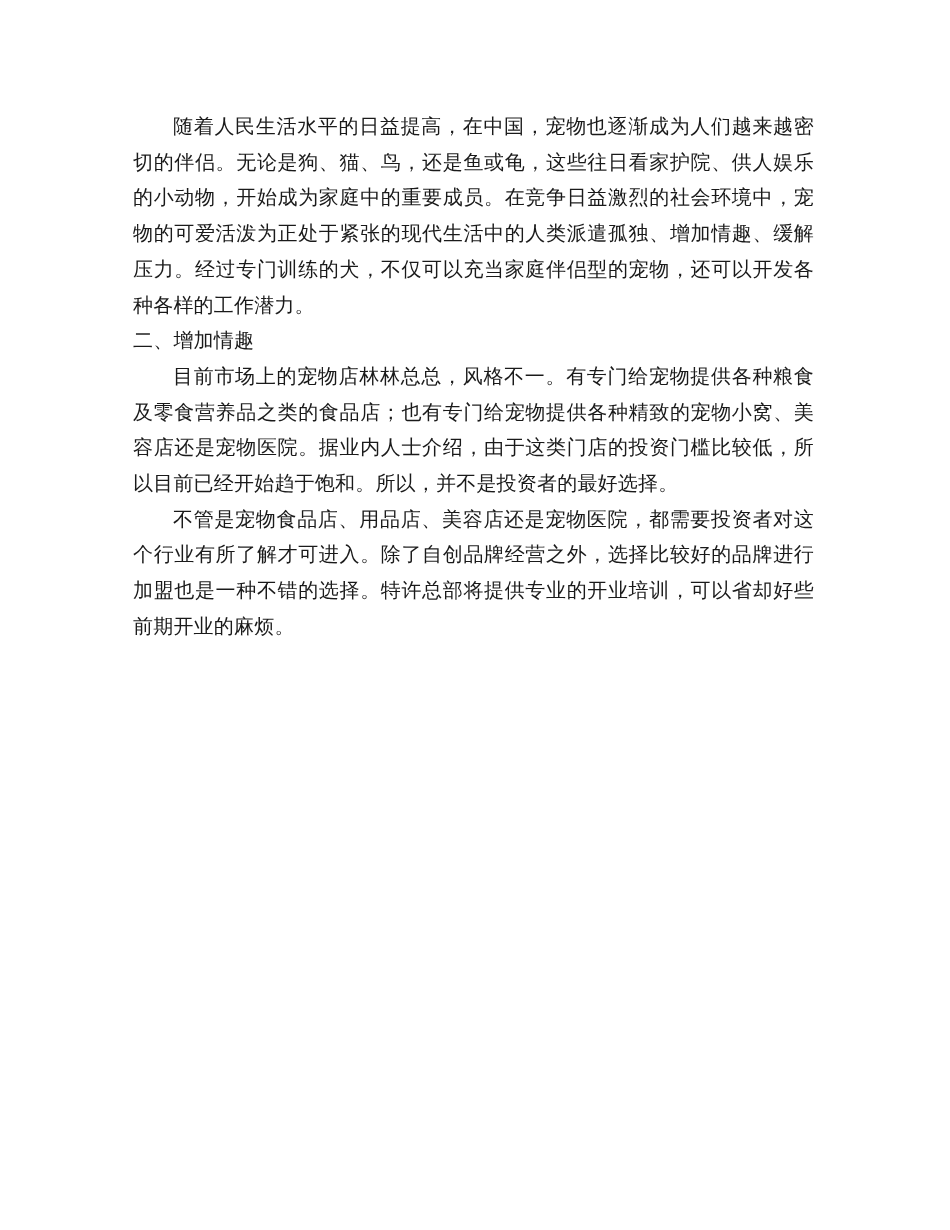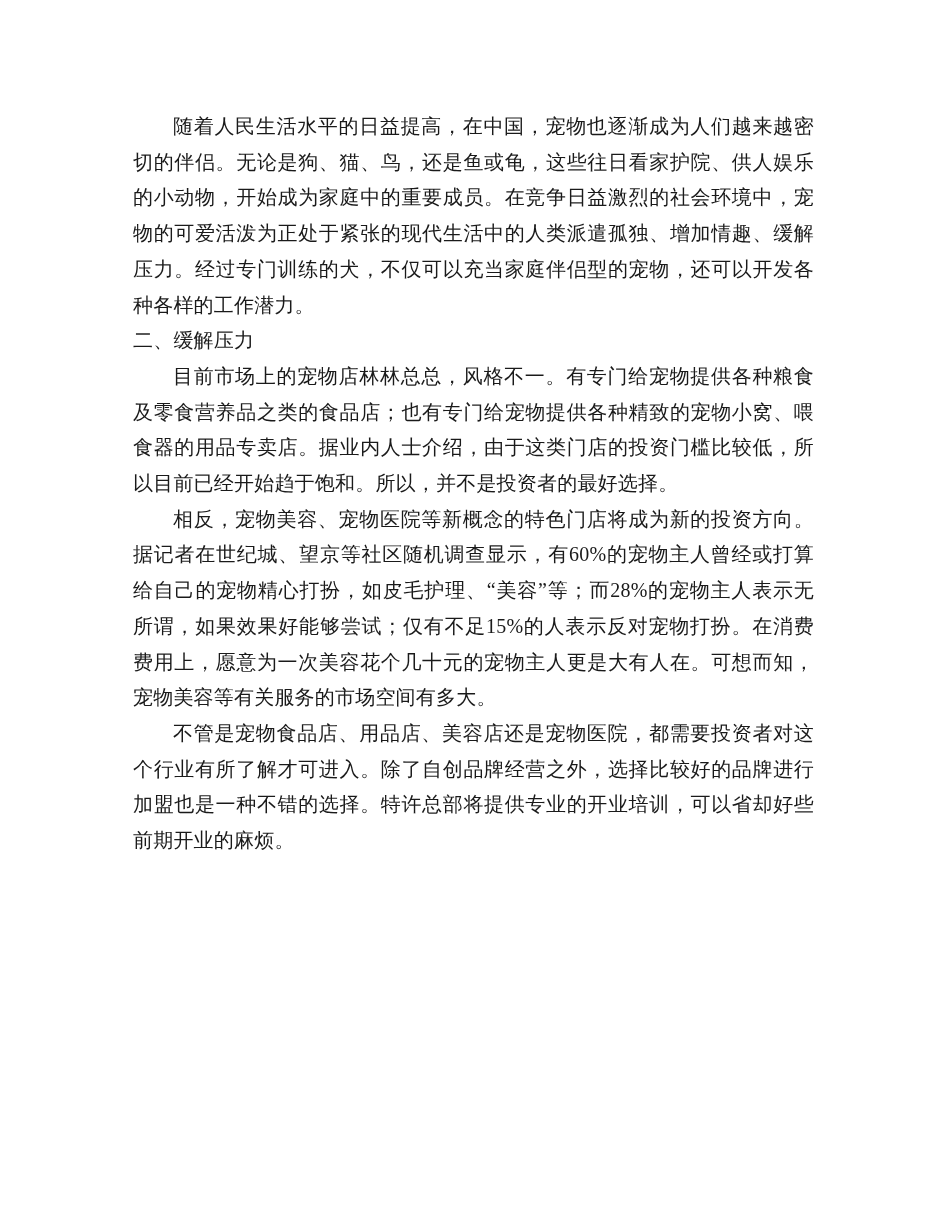--- a/index.html
+++ b/index.html
@@ -38,18 +38,17 @@
   .heading {
     text-indent: 0;
   }
 </style>
 </head>
 <body>
 
 <div class="page">
   <div class="doc-body">
       <div class="block para">随着人民生活水平的日益提高，在中国，宠物也逐渐成为人们越来越密切的伴侣。无论是狗、猫、鸟，还是鱼或龟，这些往日看家护院、供人娱乐的小动物，开始成为家庭中的重要成员。在竞争日益激烈的社会环境中，宠物的可爱活泼为正处于紧张的现代生活中的人类派遣孤独、增加情趣、缓解压力。经过专门训练的犬，不仅可以充当家庭伴侣型的宠物，还可以开发各种各样的工作潜力。</div>
-      <div class="block heading">二、缓解压力</div>
-      <div class="block para">目前市场上的宠物店林林总总，风格不一。有专门给宠物提供各种粮食及零食营养品之类的食品店；也有专门给宠物提供各种精致的宠物小窝、喂食器的用品专卖店。据业内人士介绍，由于这类门店的投资门槛比较低，所以目前已经开始趋于饱和。所以，并不是投资者的最好选择。</div>
-      <div class="block para">相反，宠物美容、宠物医院等新概念的特色门店将成为新的投资方向。据记者在世纪城、望京等社区随机调查显示，有60%的宠物主人曾经或打算给自己的宠物精心打扮，如皮毛护理、“美容”等；而28%的宠物主人表示无所谓，如果效果好能够尝试；仅有不足15%的人表示反对宠物打扮。在消费费用上，愿意为一次美容花个几十元的宠物主人更是大有人在。可想而知，宠物美容等有关服务的市场空间有多大。</div>
+      <div class="block heading">二、增加情趣</div>
+      <div class="block para">目前市场上的宠物店林林总总，风格不一。有专门给宠物提供各种粮食及零食营养品之类的食品店；也有专门给宠物提供各种精致的宠物小窝、美容店还是宠物医院。据业内人士介绍，由于这类门店的投资门槛比较低，所以目前已经开始趋于饱和。所以，并不是投资者的最好选择。</div>
       <div class="block para">不管是宠物食品店、用品店、美容店还是宠物医院，都需要投资者对这个行业有所了解才可进入。除了自创品牌经营之外，选择比较好的品牌进行加盟也是一种不错的选择。特许总部将提供专业的开业培训，可以省却好些前期开业的麻烦。</div>
     </div>
 </div>
 
 </body></html>

